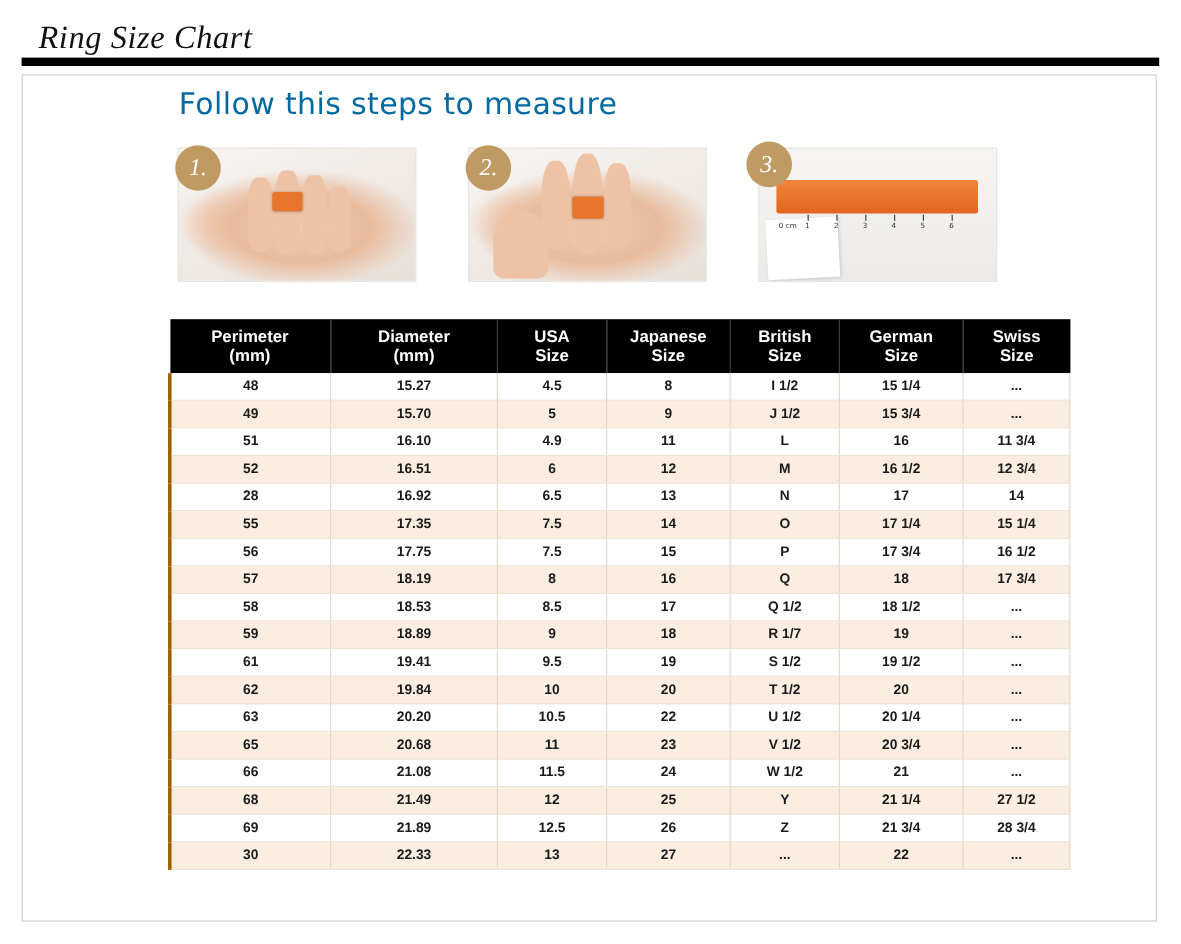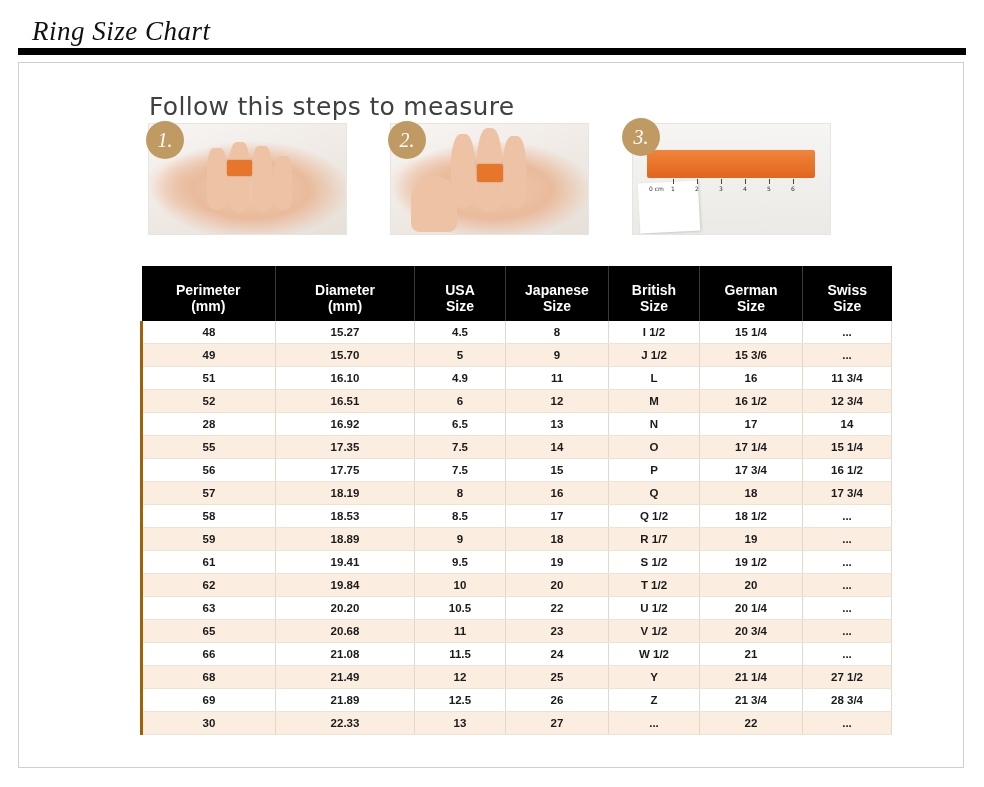--- a/index.html
+++ b/index.html
@@ -44,23 +44,23 @@
     height: 706px;
     border: 1px solid #cfcfcf;
     background: #ffffff;
     box-sizing: border-box;
   }
 
   
   #steps-heading {
     position: absolute;
     left: 149px;
-    top: 92px;
+    top: 72px;
     font-size: 25px;
-    color: #404040;
+    color: #0369a1;
     font-family: "DejaVu Sans", sans-serif;
     letter-spacing: 0.3px;
   }
 
   
   .step {
     position: absolute;
     width: 199px;
     height: 112px;
     overflow: hidden;
@@ -164,21 +164,21 @@
     top: 266px;
     border-collapse: collapse;
     font-size: 12px;
     color: #1a1a1a;
   }
   #size-table th {
     background: #000000;
     color: #ffffff;
     font-weight: bold;
     font-size: 14px;
-    padding: 16px 4px 7px 4px;
+    padding: 6px 4px 7px 4px;
     line-height: 1.15;
     border-right: 1px solid #3a3a3a;
     text-align: center;
   }
   #size-table th:last-child { border-right: none; }
   #size-table td {
     padding: 5px 4px;
     text-align: center;
     border-right: 1px solid #e2d9cc;
     border-bottom: 1px solid #ece3d7;
@@ -307,21 +307,21 @@
         <td class="left-al">I 1/2</td>
         <td class="left-al">15 1/4</td>
         <td>...</td>
       </tr>
       <tr class="even">
         <td>49</td>
         <td>15.70</td>
         <td>5</td>
         <td>9</td>
         <td class="left-al">J 1/2</td>
-        <td class="left-al">15 3/6</td>
+        <td class="left-al">15 3/4</td>
         <td>...</td>
       </tr>
       <tr class="odd">
         <td>51</td>
         <td>16.10</td>
         <td>4.9</td>
         <td>11</td>
         <td class="left-al">L</td>
         <td class="left-al">16</td>
         <td>11 3/4</td>

